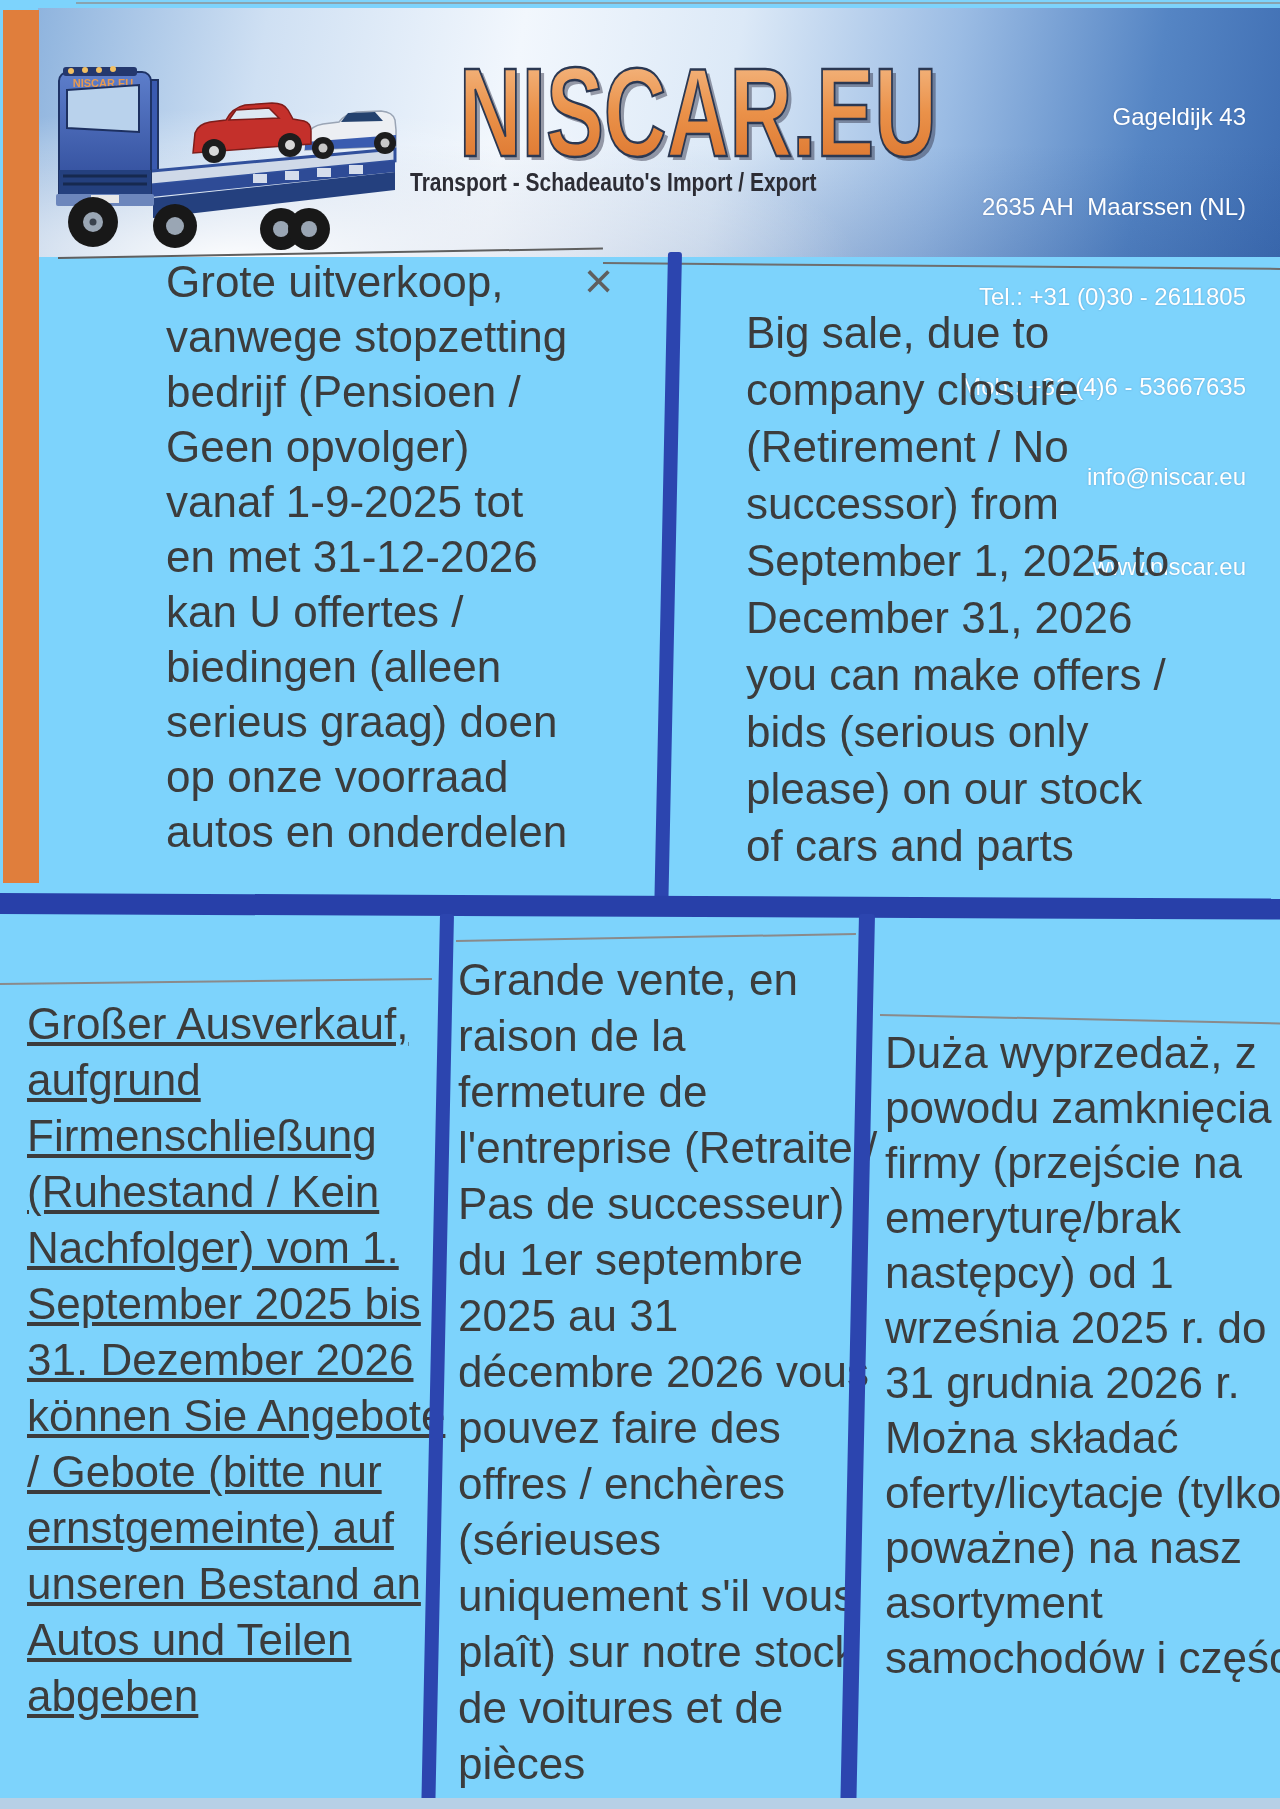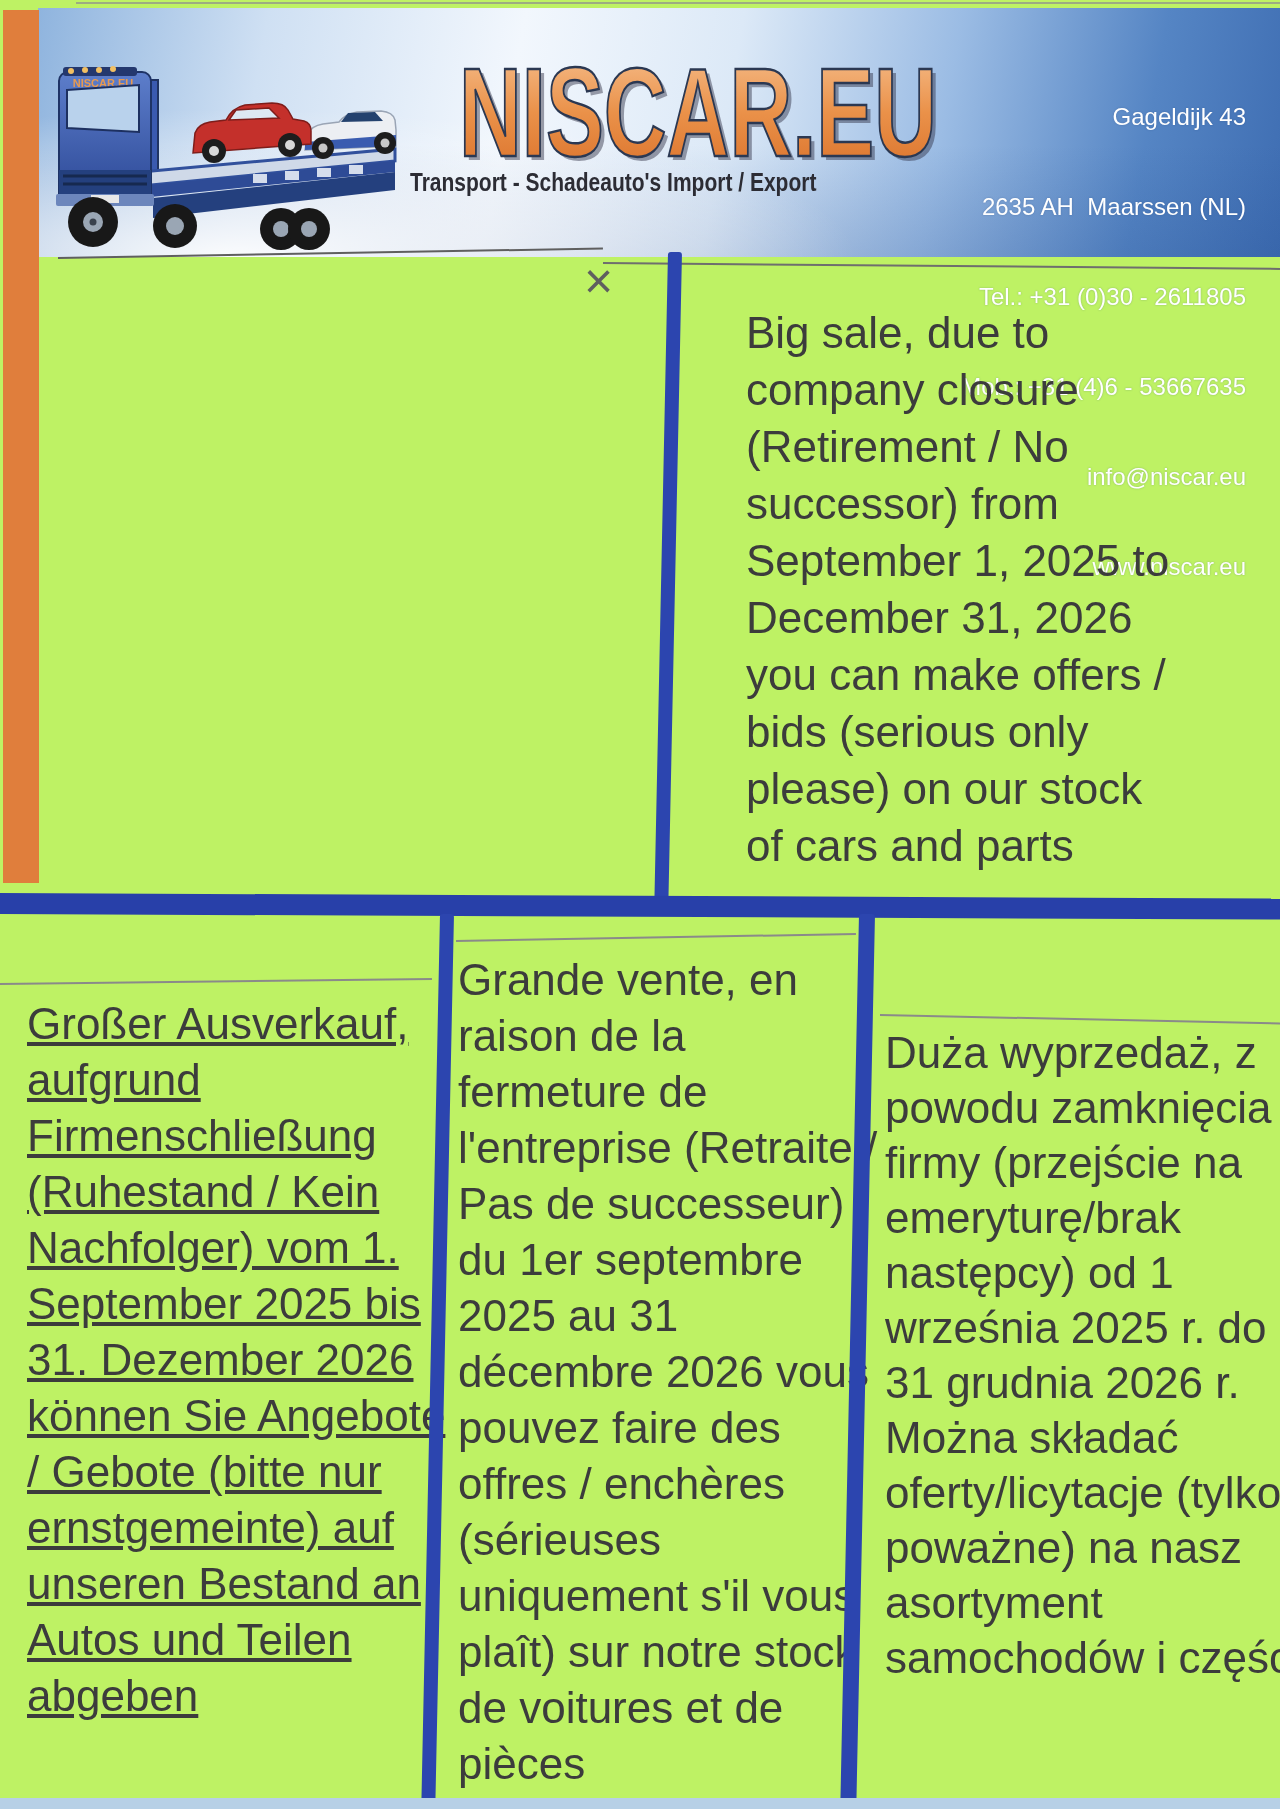--- a/index.html
+++ b/index.html
@@ -1,18 +1,18 @@
 <!DOCTYPE html>
 <html><head>
 <meta charset="utf-8">
 <style>
   html,body { margin:0; padding:0; background:#e8e8e8; }
   #page {
     position:relative; width:1280px; height:1809px; overflow:hidden;
-    background:#bef264;
+    background:#7dd3fc;
     font-family:"Liberation Sans","DejaVu Sans",sans-serif;
   }
   
   #top-edge { position:absolute; left:76px; top:2px; width:1204px; height:2px; background:#8f8f8f; opacity:.7; }
   #orange-bar { position:absolute; left:3px; top:10px; width:36px; height:873px; background:#e07e3c; z-index:3; }
   #header {
     position:absolute; left:38px; top:8px; width:1242px; height:249px; z-index:1;
     background:
       radial-gradient(ellipse at 16% 100%, rgba(255,255,255,0.95) 0%, rgba(255,255,255,0) 42%),
       linear-gradient(to bottom, rgba(255,255,255,0) 55%, rgba(30,70,140,0.18) 100%),
@@ -155,20 +155,31 @@
       <div>info@niscar.eu</div>
       <div>www.niscar.eu</div>
     </div>
   </div>
 
   <div id="hairline-a"></div>
   <div id="hairline-b"></div>
 
   <div id="close-mark">×</div>
 
+  <div class="textblock" id="block-nl">Grote uitverkoop,
+vanwege stopzetting
+bedrijf (Pensioen /
+Geen opvolger)
+vanaf 1-9-2025 tot
+en met 31-12-2026
+kan U offertes /
+biedingen (alleen
+serieus graag) doen
+op onze voorraad
+autos en onderdelen</div>
   <div class="textblock" id="block-en">Big sale, due to
 company closure
 (Retirement / No
 successor) from
 September 1, 2025 to
 December 31, 2026
 you can make offers /
 bids (serious only
 please) on our stock
 of cars and parts</div>

